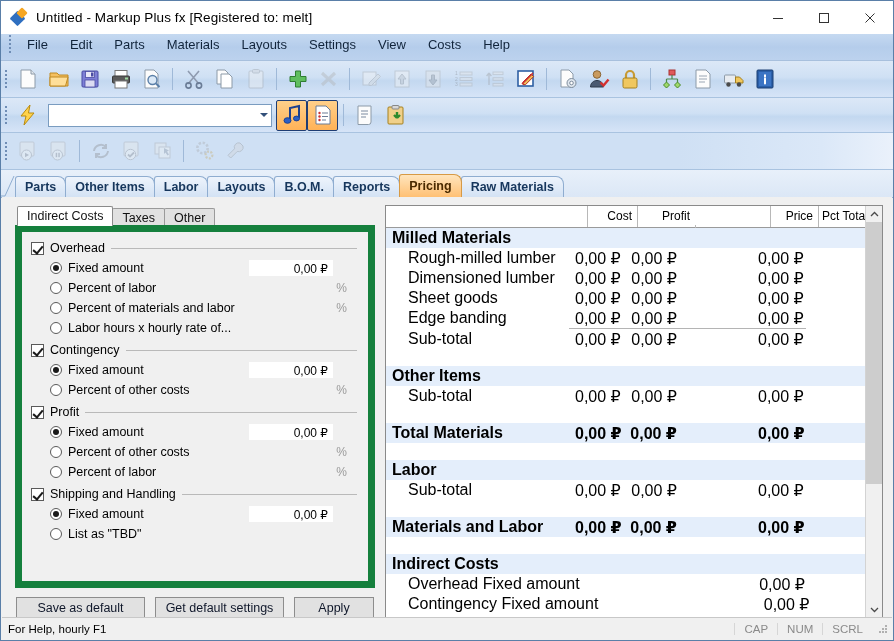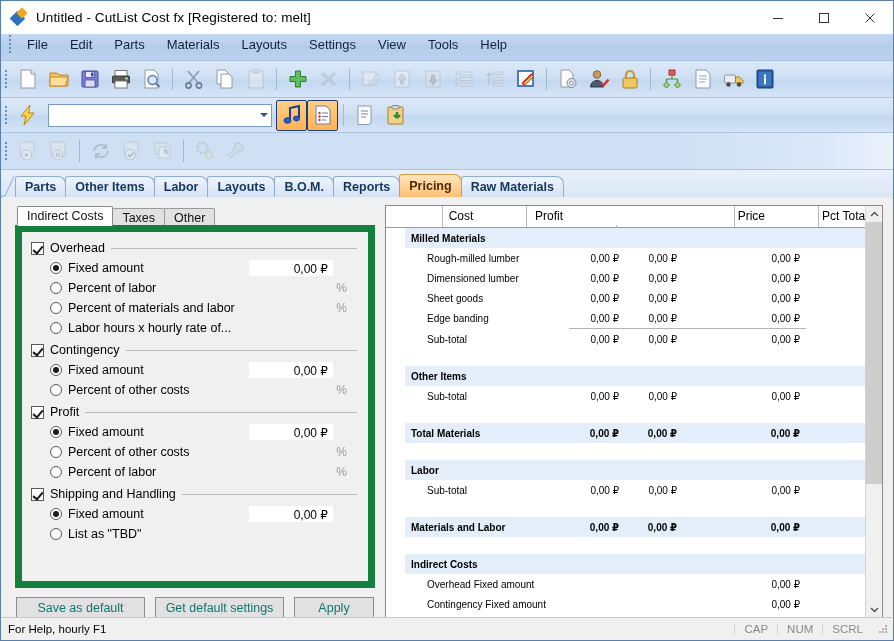--- a/index.html
+++ b/index.html
@@ -148,48 +148,47 @@
     text-align:right;padding-right:4px;box-sizing:border-box;font-size:12px;line-height:16px;
   }
   .pctmark{
     position:absolute;right:12px;top:50%;transform:translateY(-50%);
     font-size:12px;color:#9b9b9b;
   }
 
   .btnrow{display:flex;gap:10px;margin-top:9px;padding:0 1px;}
   .btn{
     flex:1;height:21px;background:#e1e1e1;border:1px solid #8d8d8d;
-    font-size:12.5px;color:#0f766e;display:flex;align-items:center;justify-content:center;
+    font-size:12.5px;color:#0f172a;display:flex;align-items:center;justify-content:center;
     box-sizing:border-box;white-space:nowrap;
   }
   .btn.small{flex:0 0 80px;}
 
   
   .rightpane{
     flex:1;margin:8px 9px 0 10px;background:#fff;border:1px solid #8a8a8a;
     display:flex;flex-direction:column;overflow:hidden;position:relative;
   }
   .gridhead{
     display:flex;height:21px;flex:none;background:#fff;border-bottom:1px solid #9a9a9a;
     font-size:12px;
-    gap:48px;
   }
   .gh{
     border-left:1px solid #b8b8b8;box-sizing:border-box;text-align:right;
     padding:3px 5px 0 3px;white-space:nowrap;color:#000;
   }
   .gh.namecol{border-left:none;flex:1;}
   .gh.c-cost{width:50px;}
   .gh.c-markup{width:58px;}
   .gh.c-pctmarkup{width:75px;margin-top:19px;}
   .gh.c-price{width:48px;}
   .gh.c-pcttotal{width:48px;}
 
   .gridbody{flex:1;overflow:hidden;position:relative;}
-  .grow{display:flex;height:20px;align-items:center;font-size:10px;box-sizing:border-box;margin-left:19px;}
+  .grow{display:flex;height:20px;align-items:center;font-size:16px;box-sizing:border-box;}
   .grow.section{background:#e4eefb;font-weight:bold;}
   .grow.blank{height:17px;}
   .gname{flex:1;padding-left:6px;white-space:nowrap;}
   .gname.indent{padding-left:22px;}
   .gc{text-align:right;padding-right:6px;box-sizing:border-box;white-space:nowrap;}
   .gc.c-cost{width:50px;}
   .gc.c-markup{width:58px;}
   .gc.c-pctmarkup{width:75px;}
   .gc.c-price{width:48px;}
   .gc.c-pcttotal{width:60px;}
@@ -226,21 +225,21 @@
 </head>
 <body>
 
 <div class="app">
 
   <div class="titlebar">
     <div class="title-icon">
       <span class="d1"></span>
         <span class="d2"></span>
     </div>
-    <div class="title-text">Untitled - CutList Cost fx [Registered to: melt]</div>
+    <div class="title-text">Untitled - Markup Plus fx [Registered to: melt]</div>
     <div class="winbtns">
       <div class="winbtn">
         <svg width="12" height="12" viewBox="0 0 12 12">
             <path d="M1 6.5h10" stroke="#333" stroke-width="1"></path>
           </svg>
       </div>
       <div class="winbtn">
         <svg width="12" height="12" viewBox="0 0 12 12">
             <rect x="1.5" y="1.5" width="9" height="9" fill="none" stroke="#333" stroke-width="1"></rect>
           </svg>
@@ -261,21 +260,21 @@
         <i></i>
         <i></i>
       </div>
     <div class="menuitem">File</div>
     <div class="menuitem">Edit</div>
     <div class="menuitem">Parts</div>
     <div class="menuitem">Materials</div>
     <div class="menuitem">Layouts</div>
     <div class="menuitem">Settings</div>
     <div class="menuitem">View</div>
-    <div class="menuitem">Tools</div>
+    <div class="menuitem">Costs</div>
     <div class="menuitem">Help</div>
   </div>
 
   <div class="tb tb1">
     <div class="gripdots">
         <i></i>
         <i></i>
         <i></i>
         <i></i>
         <i></i>

